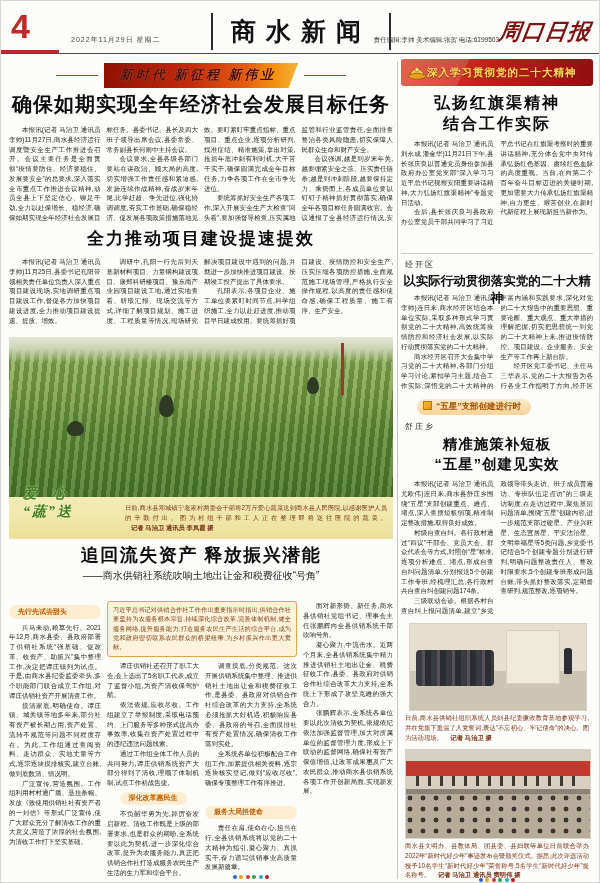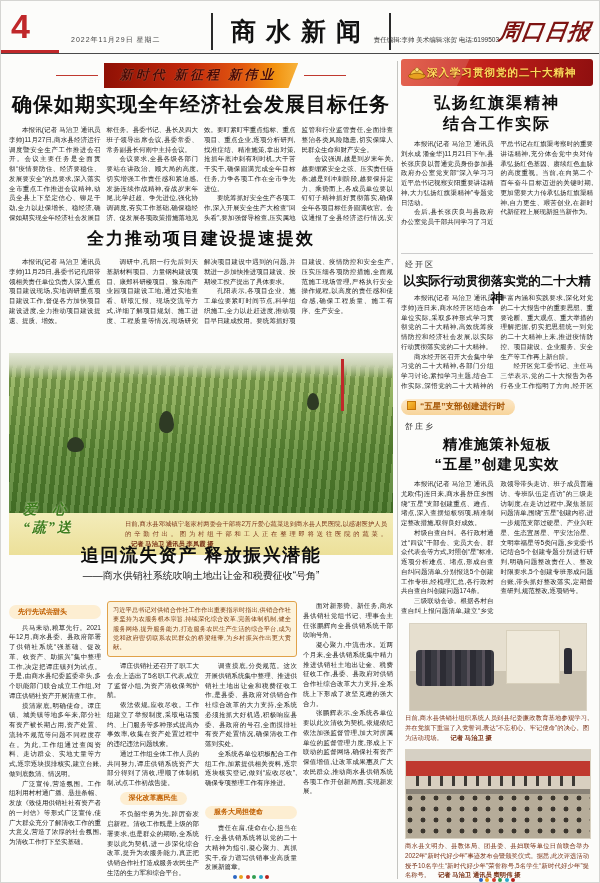--- a/index.html
+++ b/index.html
@@ -44,21 +44,21 @@
 
   
   .bodytxt{font-size:6.5px;line-height:1.5;color:#1d1d1d;overflow:hidden;}
   .bodytxt p{margin:0;text-indent:2em;text-align:justify;}
   .cols4{column-count:4;column-gap:6px;}
   .cols2{column-count:2;column-gap:7px;}
   .b1{left:8px;top:124px;width:384px;height:98px;}
   .b2{left:8px;top:256px;width:384px;height:76px;}
 
   
-  .photo-veg{left:8px;top:336px;width:352px;height:202px;margin-top:16px;}
+  .photo-veg{left:8px;top:336px;width:352px;height:202px;}
   .veg-img{position:absolute;left:0;top:0;width:384px;height:160px;overflow:hidden;
       background:
         linear-gradient(180deg,#e3e7d6 0%,#ccd4b6 7%,rgba(255,255,255,0) 16%),
         repeating-linear-gradient(96deg,rgba(25,60,12,.28) 0 5px,rgba(255,255,255,.10) 5px 9px),
         linear-gradient(180deg,#a3bd6a 0%,#83a74e 32%,#648f3a 62%,#507d2e 100%);}
   .veg-fig{position:absolute;background:#2e3a24;border-radius:50% 50% 42% 42%/62% 62% 38% 38%;}
   .veg-flag{position:absolute;left:332px;top:6px;width:3px;height:52px;background:#c0282a;}
   .veg-strip{position:absolute;left:0;top:160px;width:384px;height:42px;
       background:linear-gradient(180deg,#f3ecba,#ece099);}
   .veg-label{position:absolute;left:14px;top:148px;width:96px;color:#3f7d1f;font-weight:bold;
@@ -92,21 +92,21 @@
   .study-txt{font-size:10.5px;font-weight:bold;color:#ffd95e;letter-spacing:1px;
       text-shadow:0 1px 0 #7a2c00;position:relative;}
   .r-title2{left:400px;top:92px;width:192px;text-align:center;font-size:16px;font-weight:bold;
       line-height:1.3;letter-spacing:2px;color:#0e0e0e;}
   .rb1{left:400px;top:138px;width:192px;height:110px;}
   .hr-light{left:400px;width:192px;height:1px;background:#ccc;}
   .kicker{font-size:8px;color:#333;letter-spacing:2px;}
   .k1{left:404px;top:258px;}
   .r2-title{left:400px;top:272px;width:192px;text-align:center;font-size:12.5px;font-weight:bold;color:#0e0e0e;}
   .rb2{left:400px;top:292px;width:192px;height:100px;}
-  .tagline{left:400px;top:398px;display:flex;gap:4px;
+  .tagline{left:416px;top:398px;display:flex;gap:4px;
       background:linear-gradient(#fde8c8,#f7d49a);border-radius:8px;padding:2px 10px 2px 6px;}
   .tagline .sq{width:7px;height:7px;background:linear-gradient(135deg,#f7c03a,#e89012);border:1px solid #c57508;}
   .tagline .txt{font-size:8.5px;font-weight:bold;color:#a35200;}
   .k2{left:404px;top:420px;}
   .r3-title{left:400px;top:434px;width:192px;text-align:center;font-size:14.5px;font-weight:bold;
       line-height:1.35;letter-spacing:1px;color:#0e0e0e;}
   .rb3{left:400px;top:478px;width:192px;height:140px;}
 
   
   .photo-visit{left:408px;top:622px;width:176px;height:86px;overflow:hidden;border:1px solid #d9d2c2;

